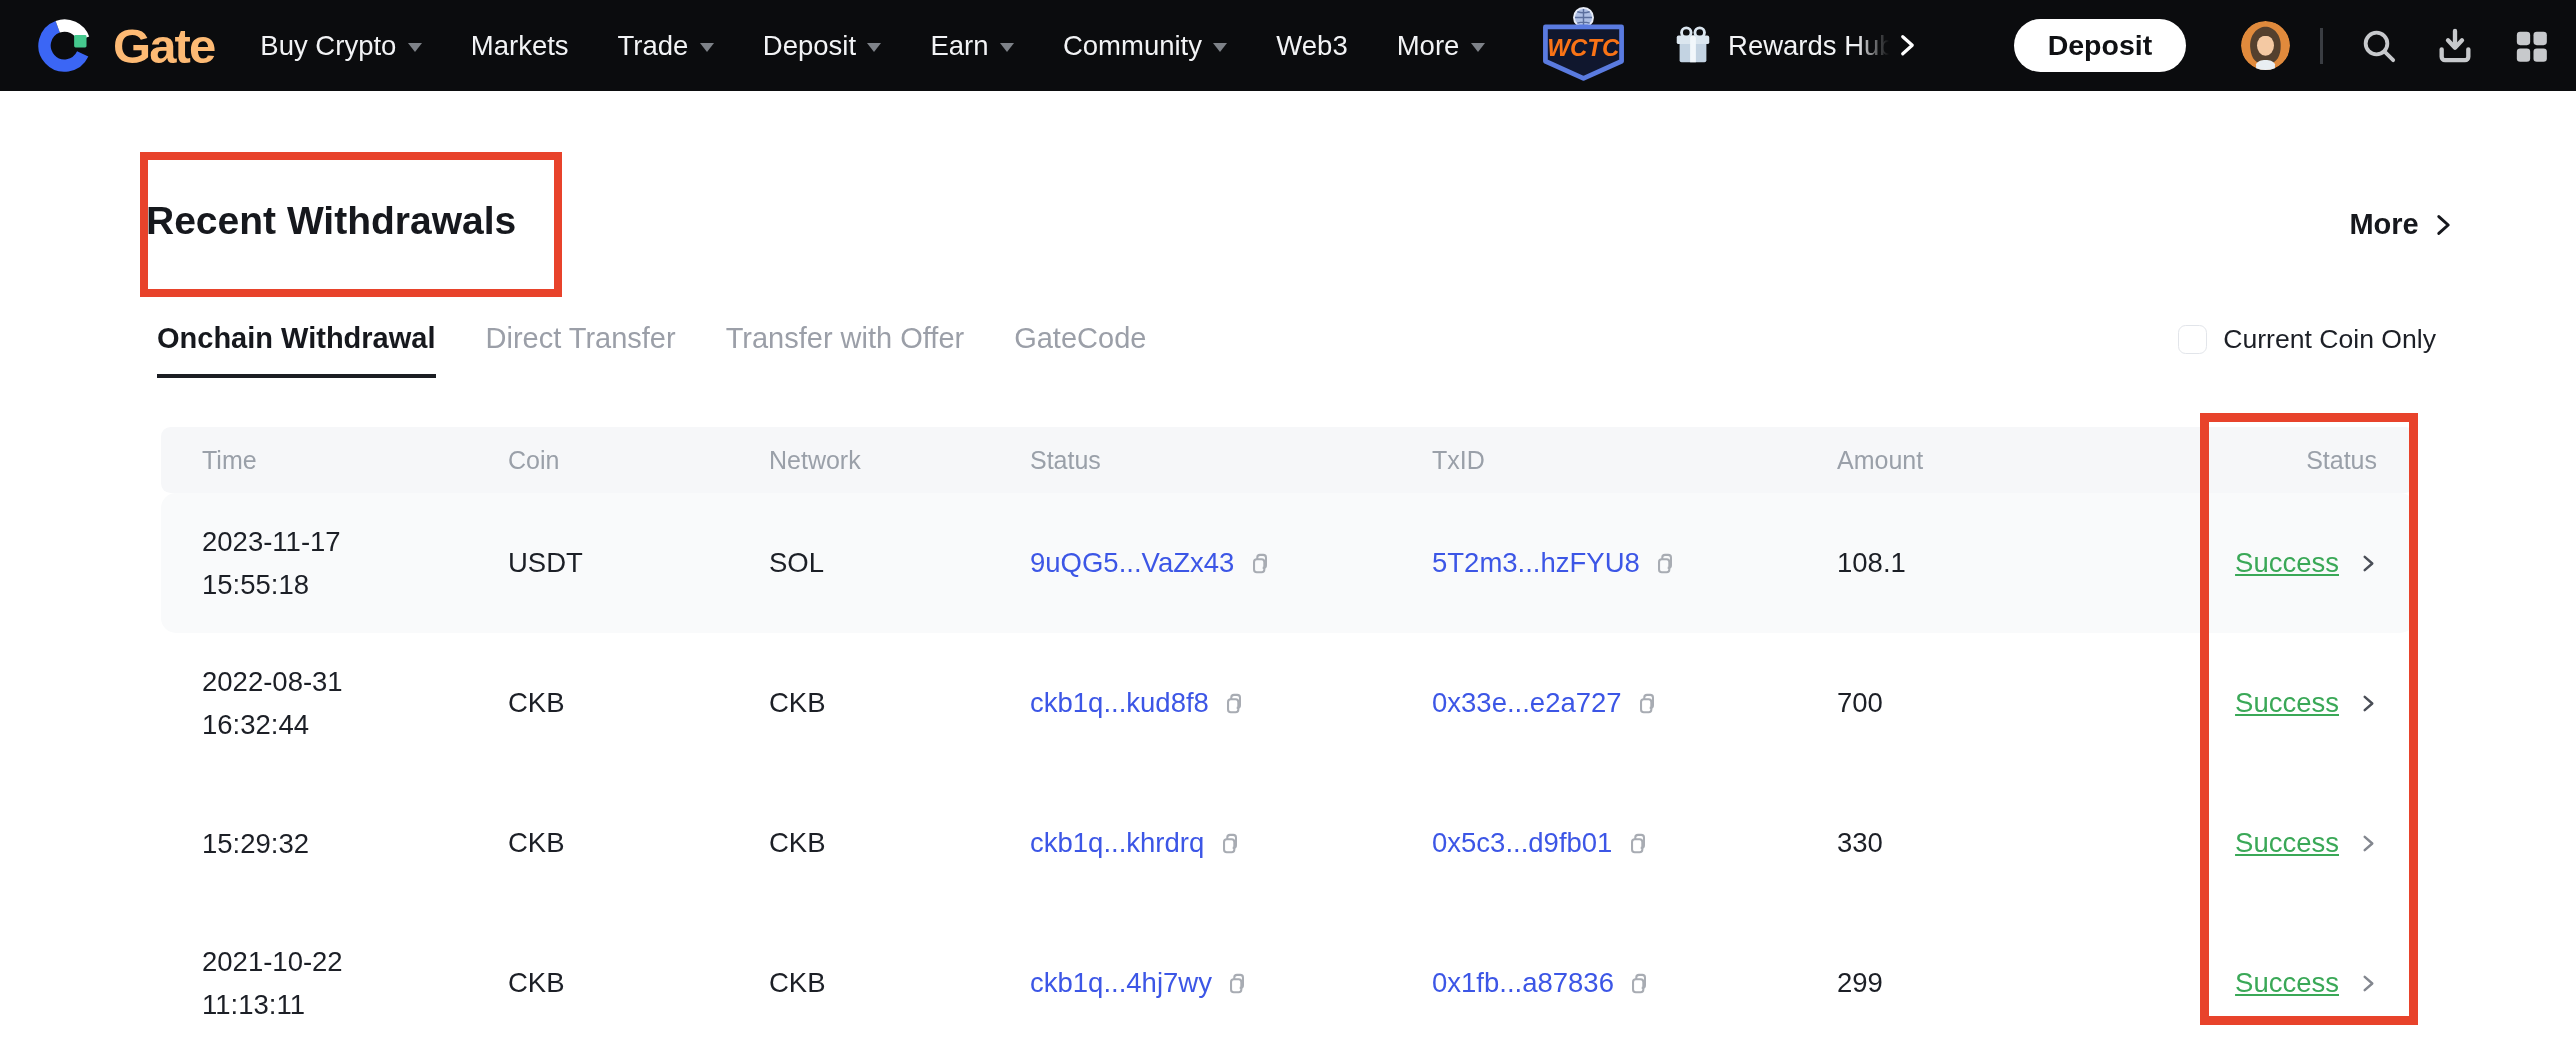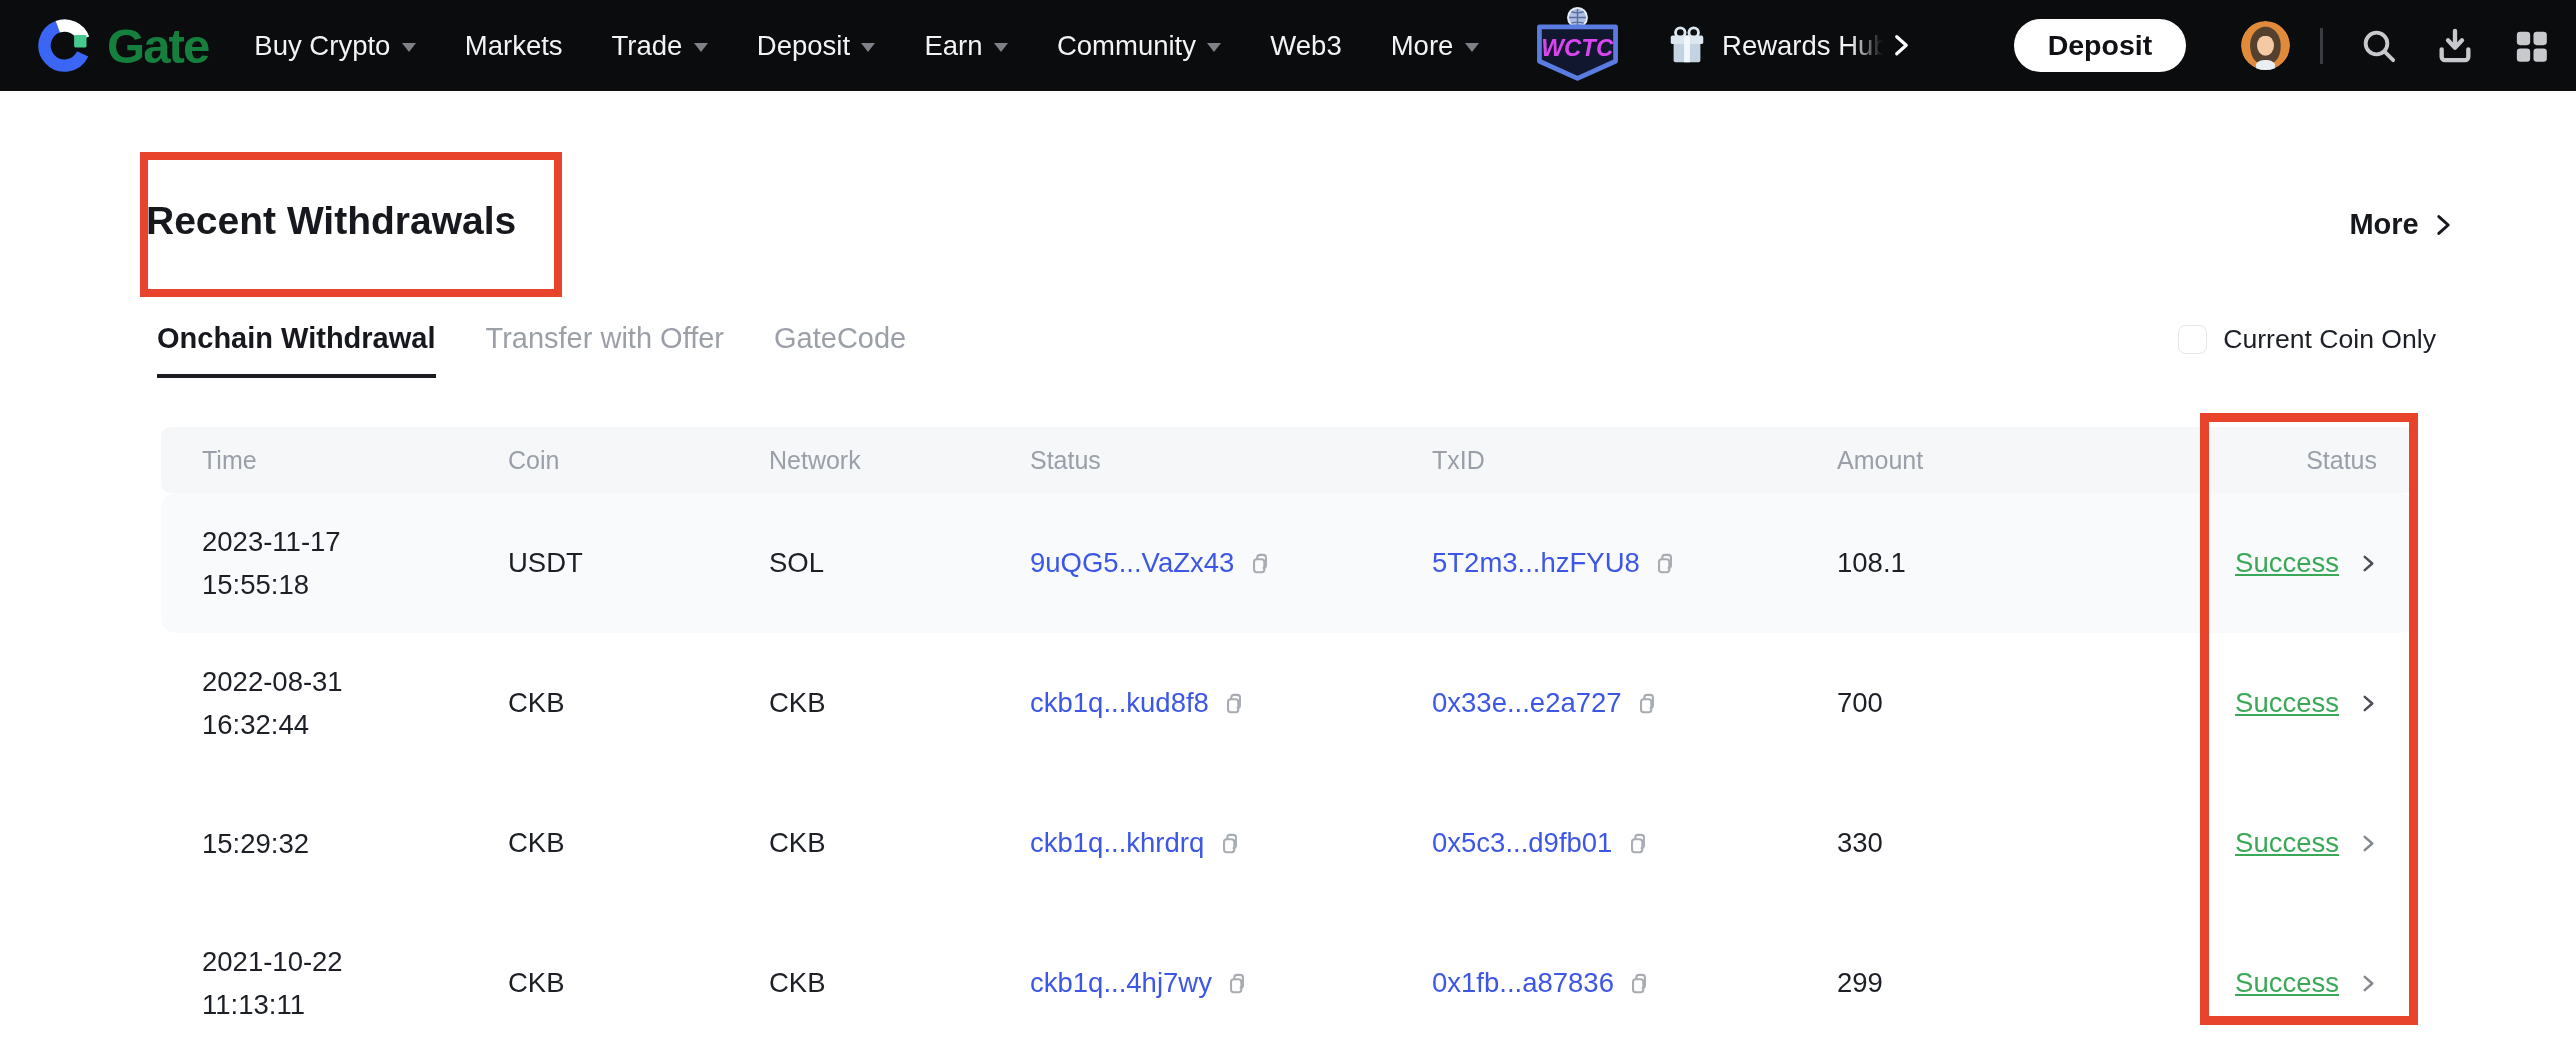--- a/index.html
+++ b/index.html
@@ -9,28 +9,28 @@
     font-family:"Liberation Sans", sans-serif;
   }
 
   
   .nav {
     position:absolute; left:0; top:0; width:2576px; height:91px;
     background:#0b0c0e; display:flex; align-items:center;
     padding:0 25px 0 36px; color:#f2f3f5;
   }
   .logo { display:flex; align-items:center; cursor:pointer; }
-  .logo-text { color:#15803d; font-size:49px; font-weight:700; letter-spacing:-1.9px; margin-left:10px; }
+  .logo-text { color:#fdba74; font-size:49px; font-weight:700; letter-spacing:-1.9px; margin-left:16px; }
   .nav-items { display:flex; align-items:center; margin-left:46px; }
   .nav-item { display:flex; align-items:center; font-size:27.5px; font-weight:500; margin-right:49px; cursor:pointer; white-space:nowrap; }
   .caret { width:0; height:0; border-left:7.6px solid transparent; border-right:7.6px solid transparent;
            border-top:9.5px solid #7e8288; margin-left:11.4px; margin-top:3.8px; }
   .wctc { position:relative; width:99px; height:80px; margin-right:38px; cursor:pointer; flex:none; }
   .wctc-text { position:absolute; left:0; top:28.5px; width:99px; text-align:center;
-               font-size:24px; font-weight:700; font-style:italic; color:#d946ef; letter-spacing:0px; }
+               font-size:24px; font-weight:700; font-style:italic; color:#f97316; letter-spacing:0px; }
   .rewards { display:flex; align-items:center; cursor:pointer; flex:none; }
   .rewards-label { font-size:27.5px; font-weight:500; margin-left:13.3px; max-width:161px; overflow:hidden; white-space:nowrap;
                    -webkit-mask-image:linear-gradient(90deg,#000 80%,transparent); mask-image:linear-gradient(90deg,#000 80%,transparent); }
   .rewards-chevron { margin-left:7.6px; }
   .nav-spacer { flex:1; }
   .deposit-btn {
     height:53px; padding:0 34px; border:none; border-radius:26.6px; background:#ffffff;
     color:#101114; font-size:28.5px; font-weight:700; font-family:inherit; cursor:pointer; flex:none;
   }
   .avatar { width:49px; height:49px; border-radius:50%; overflow:hidden; margin-left:55px; cursor:pointer; flex:none; }
@@ -200,20 +200,21 @@
   <span class="more-label">More</span>
   <span class="more-chevron" style="display:flex;">
     <svg width="23" height="30" viewBox="0 0 24 32">
         <polyline points="7,7 17,16 7,25" stroke="#16181d" stroke-width="3.2" fill="none" stroke-linecap="round" stroke-linejoin="round"></polyline>
       </svg>
   </span>
 </div>
 
 <div class="tabs">
   <div class="tab active">Onchain Withdrawal</div>
+  <div class="tab">Direct Transfer</div>
   <div class="tab">Transfer with Offer</div>
   <div class="tab">GateCode</div>
 </div>
 
 <div class="coin-filter">
   <span class="checkbox"></span>
   <span class="cb-label">Current Coin Only</span>
 </div>
 
 <div class="table">

